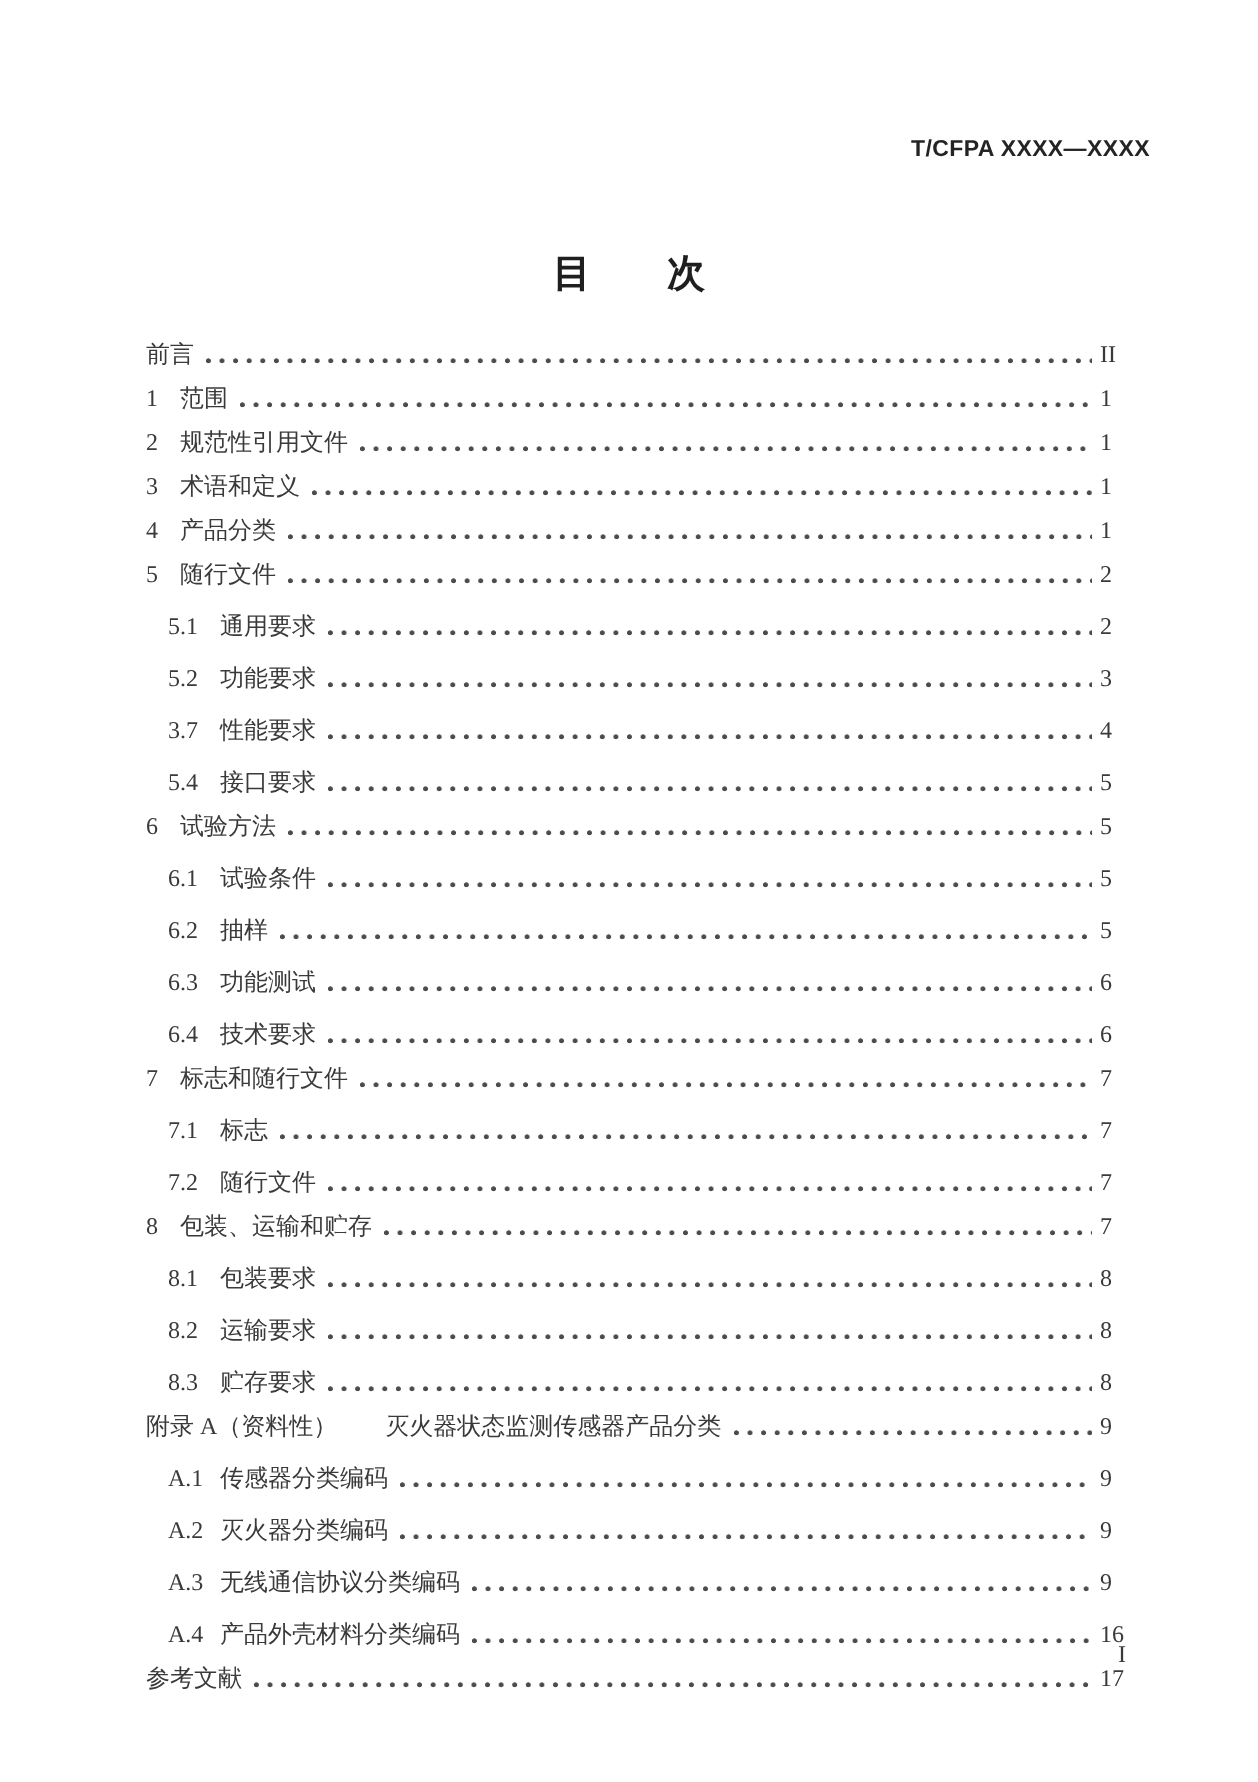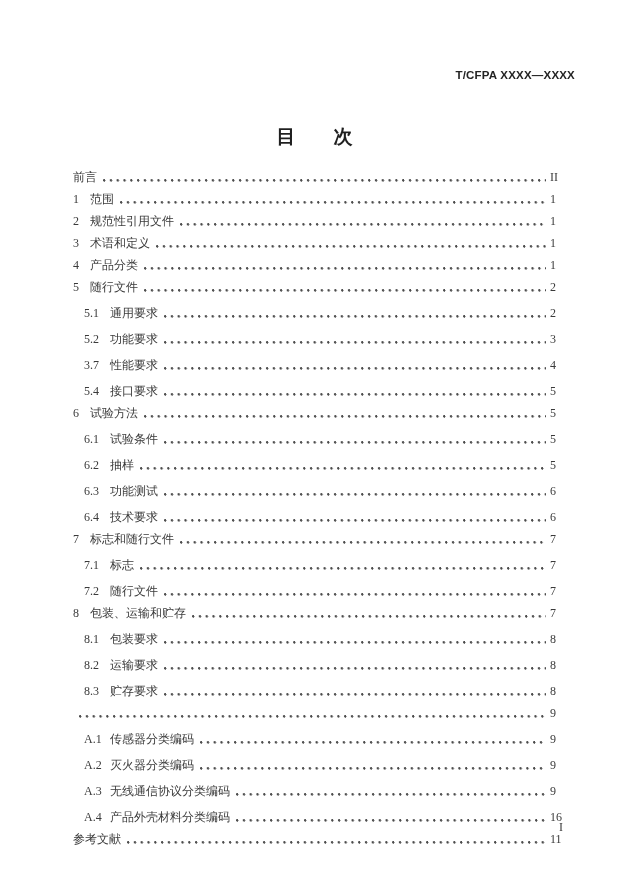--- a/index.html
+++ b/index.html
@@ -211,20 +211,21 @@
     <span class="toc-page">8</span>
   </div>
     <div class="toc-row lvl2">
     <span class="toc-num">8.3</span>
     <span class="toc-label">贮存要求</span>
     <span class="leader"></span>
     <span class="toc-page">8</span>
   </div>
     <div class="toc-row lvl0">
 
+    <span class="toc-label">附录 A（资料性）　　灭火器状态监测传感器产品分类</span>
     <span class="leader"></span>
     <span class="toc-page">9</span>
   </div>
     <div class="toc-row lvl2">
     <span class="toc-num">A.1</span>
     <span class="toc-label">传感器分类编码</span>
     <span class="leader"></span>
     <span class="toc-page">9</span>
   </div>
     <div class="toc-row lvl2">
@@ -242,17 +243,17 @@
     <div class="toc-row lvl2">
     <span class="toc-num">A.4</span>
     <span class="toc-label">产品外壳材料分类编码</span>
     <span class="leader"></span>
     <span class="toc-page">16</span>
   </div>
     <div class="toc-row lvl0">
 
     <span class="toc-label">参考文献</span>
     <span class="leader"></span>
-    <span class="toc-page">11</span>
+    <span class="toc-page">17</span>
   </div>
   </div>
 
 <div class="footer-page">I</div>
 
 </body></html>

